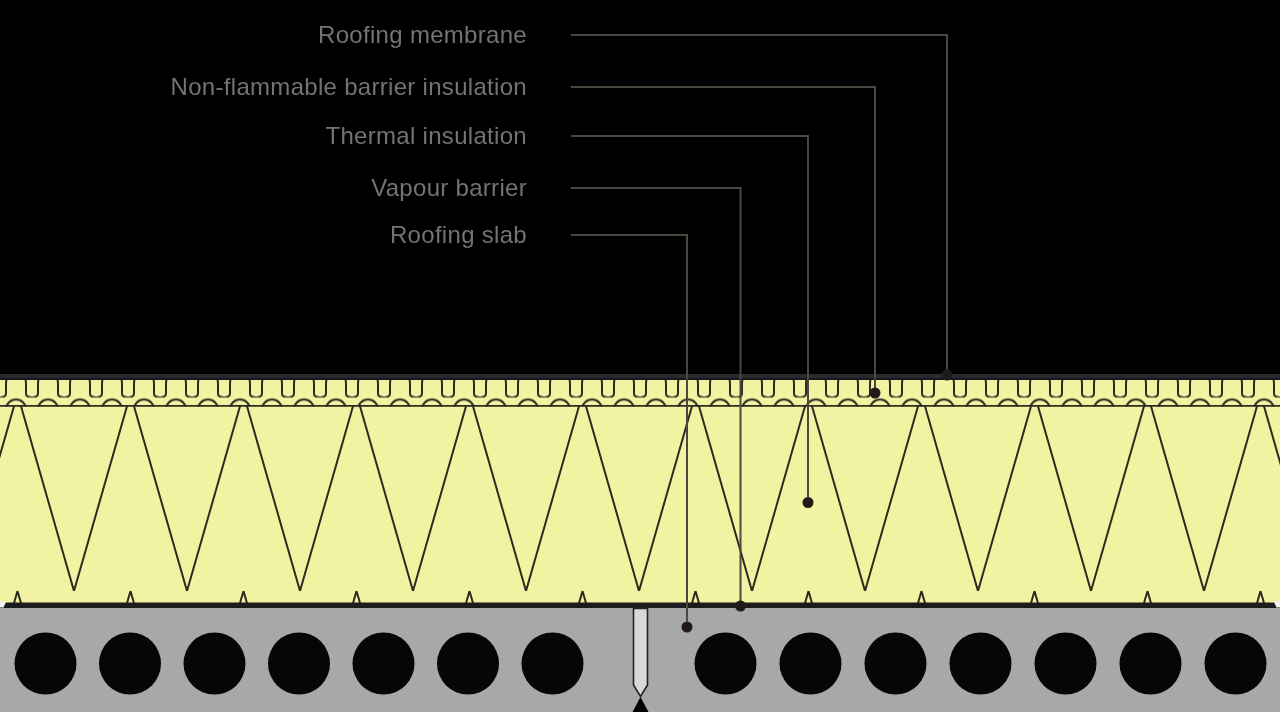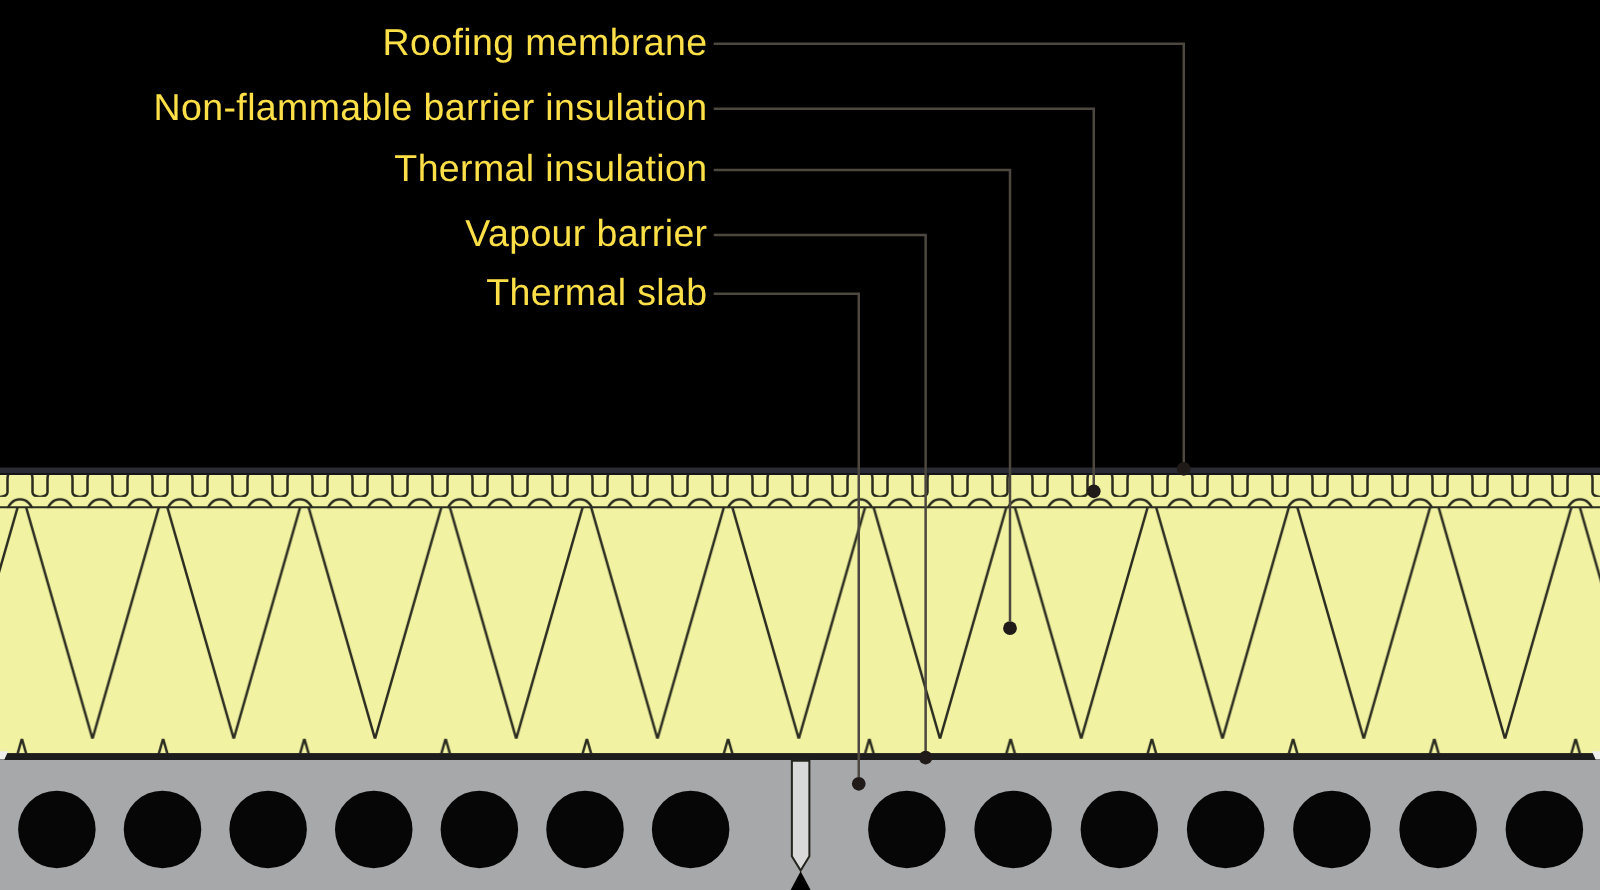--- a/index.html
+++ b/index.html
@@ -6,26 +6,26 @@
   .stage{
     position:relative;
     width:1280px;height:712px;
     background:#000;
     overflow:hidden;
     font-family:"Liberation Sans", sans-serif;
   }
   .stage svg{position:absolute;left:0;top:0;display:block;}
   .label{
     position:absolute;
-    right:714px;              
+    right:753px;              
     transform:translateY(-50%);
     white-space:nowrap;
-    font-size:30px;
+    font-size:24px;
     letter-spacing:.3px;
-    color:#fde047;
+    color:#737373;
     line-height:1;
   }
 </style>
 </head>
 <body>
 
 <div class="stage">
 
   <svg width="1280" height="712" viewBox="0 0 1280 712">
     <defs>
@@ -96,14 +96,14 @@
       <circle cx="808" cy="502.5" r="5.5"></circle>
       <circle cx="740.5" cy="606" r="5.5"></circle>
       <circle cx="687" cy="627" r="5.5"></circle>
     </g>
   </svg>
 
   <div class="label" style="top:35px">Roofing membrane</div>
   <div class="label" style="top:87px">Non-flammable barrier insulation</div>
   <div class="label" style="top:188px">Vapour barrier</div>
   <div class="label" style="top:136px">Thermal insulation</div>
-  <div class="label" style="top:235px">Thermal slab</div>
+  <div class="label" style="top:235px">Roofing slab</div>
 </div>
 
 </body></html>

